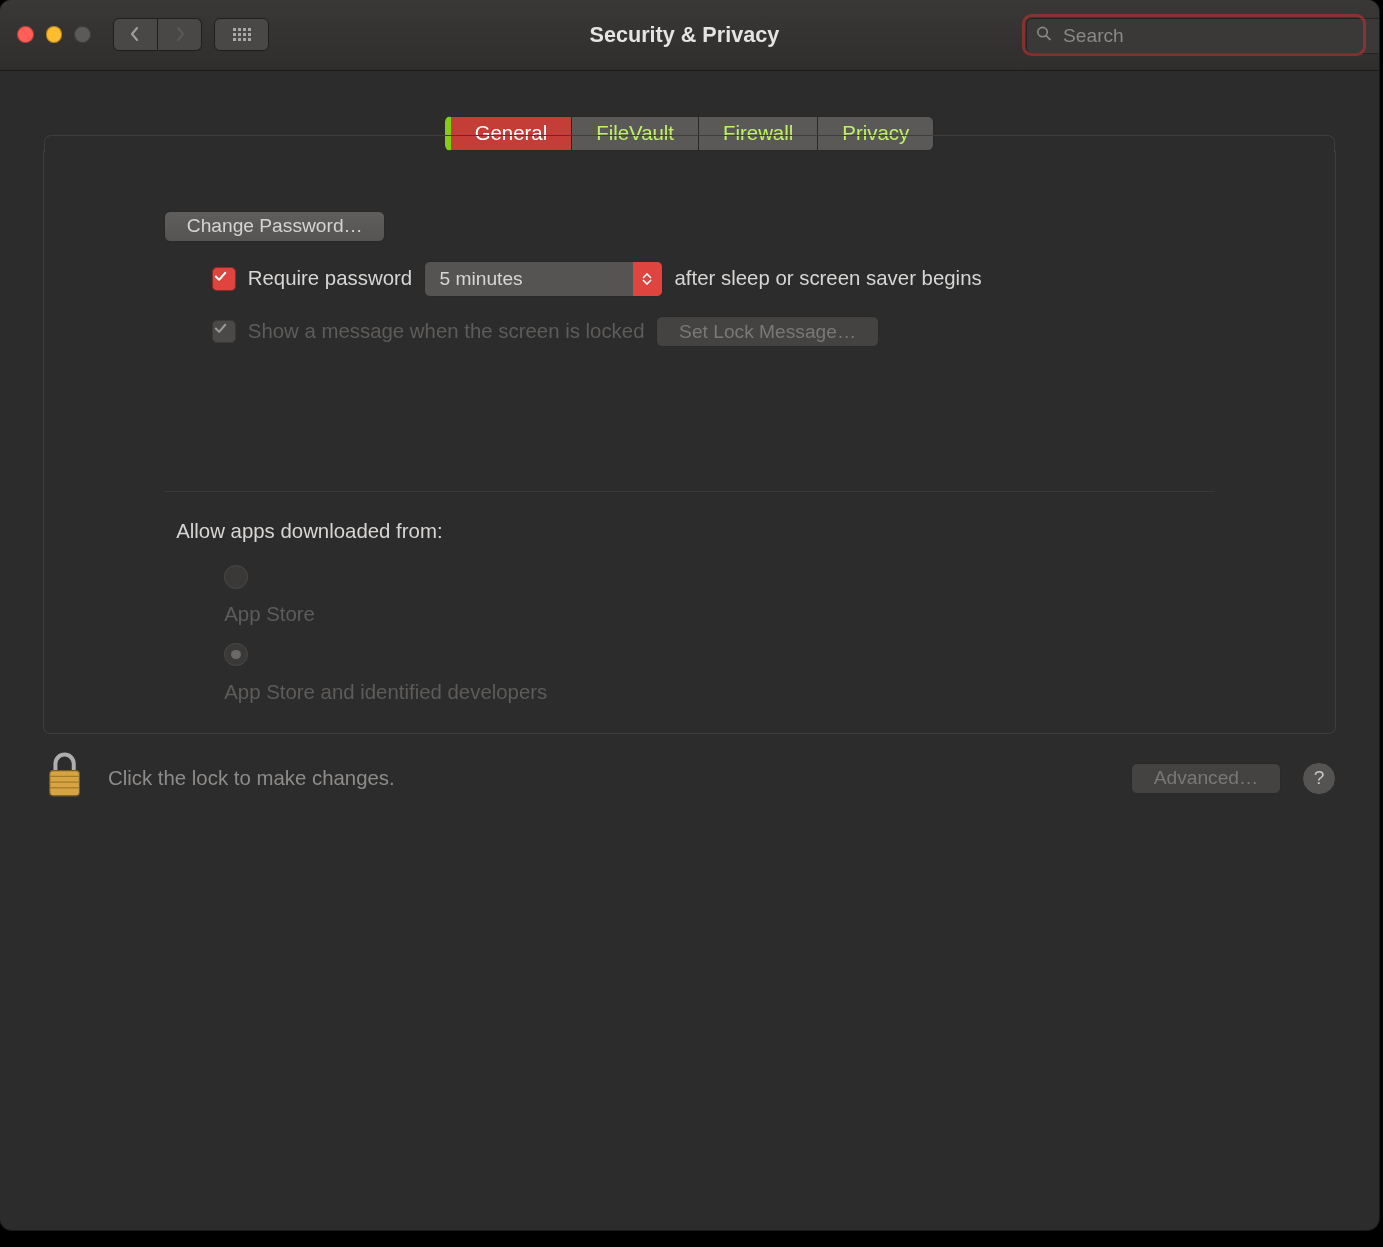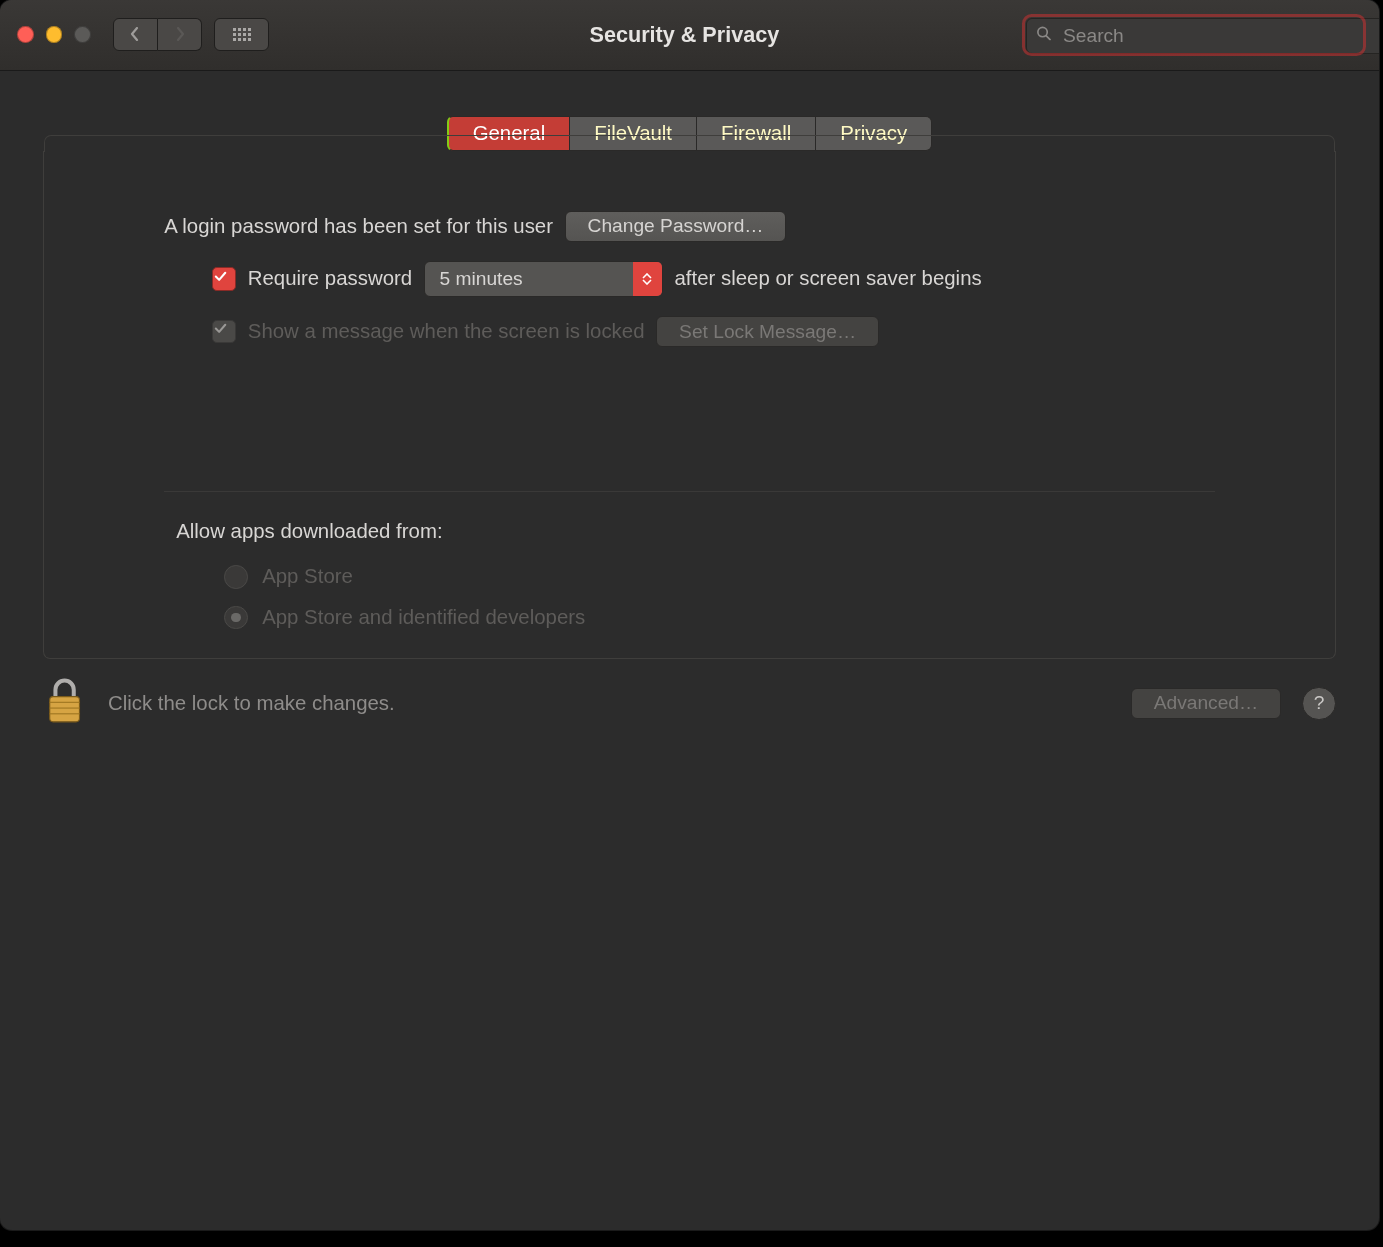--- a/index.html
+++ b/index.html
@@ -98,27 +98,27 @@
   }
 
   
   .tabs {
     display:flex; justify-content:center;
     margin-top: calc(38px * var(--scale));
   }
   .tab {
     padding: calc(4px * var(--scale)) calc(20px * var(--scale));
     background: var(--bg-tab);
-    color:#fef9c3;
+    color:#bef264;
     font-size: calc(17px * var(--scale));
     border: 1px solid #2a2928;
     border-left:none;
     display:flex; align-items:center;
   }
-  .tab:first-child { border-left:2px solid #84cc16; border-top-left-radius:calc(5px * var(--scale)); border-bottom-left-radius:calc(5px * var(--scale));align-items:flex-end;}
+  .tab:first-child { border-left:6px solid #84cc16; border-top-left-radius:calc(5px * var(--scale)); border-bottom-left-radius:calc(5px * var(--scale));align-items:flex-end;}
   .tab:last-child { border-top-right-radius:calc(5px * var(--scale)); border-bottom-right-radius:calc(5px * var(--scale));}
   .tab.selected { background: var(--bg-tab-selected); color:#fff; }
 
   
   .panel {
     margin: 0 calc(36px * var(--scale));
     border: 1px solid #3f3e3c;
     border-top:none;
     border-radius: 0 0 calc(6px * var(--scale)) calc(6px * var(--scale));
     padding-top: calc(14px * var(--scale));
@@ -181,21 +181,21 @@
   .select-stepper svg { width:10px; height:6px; }
 
   .hr { border:none; border-top:1px solid #3a3938; margin: calc(120px * var(--scale)) 0 0; }
 
   .radio {
     width: calc(18px * var(--scale)); height: calc(18px * var(--scale));
     border-radius:50%; background:#3a3938; border:1px solid #4a4947;
     display:inline-flex; align-items:center; justify-content:center;
   }
   .radio.checked::after { content:""; width:calc(8px * var(--scale)); height:calc(8px * var(--scale)); border-radius:50%; background:#6a6967;}
-  .radio-row { padding-left: calc(40px * var(--scale)); display:flex; align-items:flex-start; gap:calc(12px * var(--scale)); margin-bottom:calc(14px * var(--scale));}
+  .radio-row { padding-left: calc(40px * var(--scale)); display:flex; align-items:flex-start; gap:calc(12px * var(--scale)); margin-bottom:calc(14px * var(--scale));flex-direction:column;}
   .radio-row .label { color: var(--text-faint); }
 
   .notice {
     background: var(--bg-panel-light);
     margin-top: calc(24px * var(--scale));
     padding: calc(30px * var(--scale)) calc(36px * var(--scale)) calc(50px * var(--scale)) calc(100px * var(--scale));
     display:flex; align-items:center; gap:calc(40px * var(--scale));
     border-bottom-left-radius: calc(5px * var(--scale));
     border-bottom-right-radius: calc(5px * var(--scale));
   }
@@ -288,21 +288,20 @@
     <div class="tab">
         <span>Privacy</span>
       </div>
   </div>
 
   <div class="panel">
     <div class="panel-top-rule"></div>
     <div class="section">
 
       <div class="row">
-        <span class="label">A login password has been set for this user</span>
         <button class="btn">Change Password…</button>
       </div>
 
       <div class="row indent">
         <span class="checkbox">
           <span>
             <svg viewBox="0 0 16 16">
                 <path d="M3 8 L6.5 11.5 L13 4" stroke="#fff" stroke-width="2.2" fill="none" stroke-linecap="round" stroke-linejoin="round"></path>
               </svg>
           </span>

